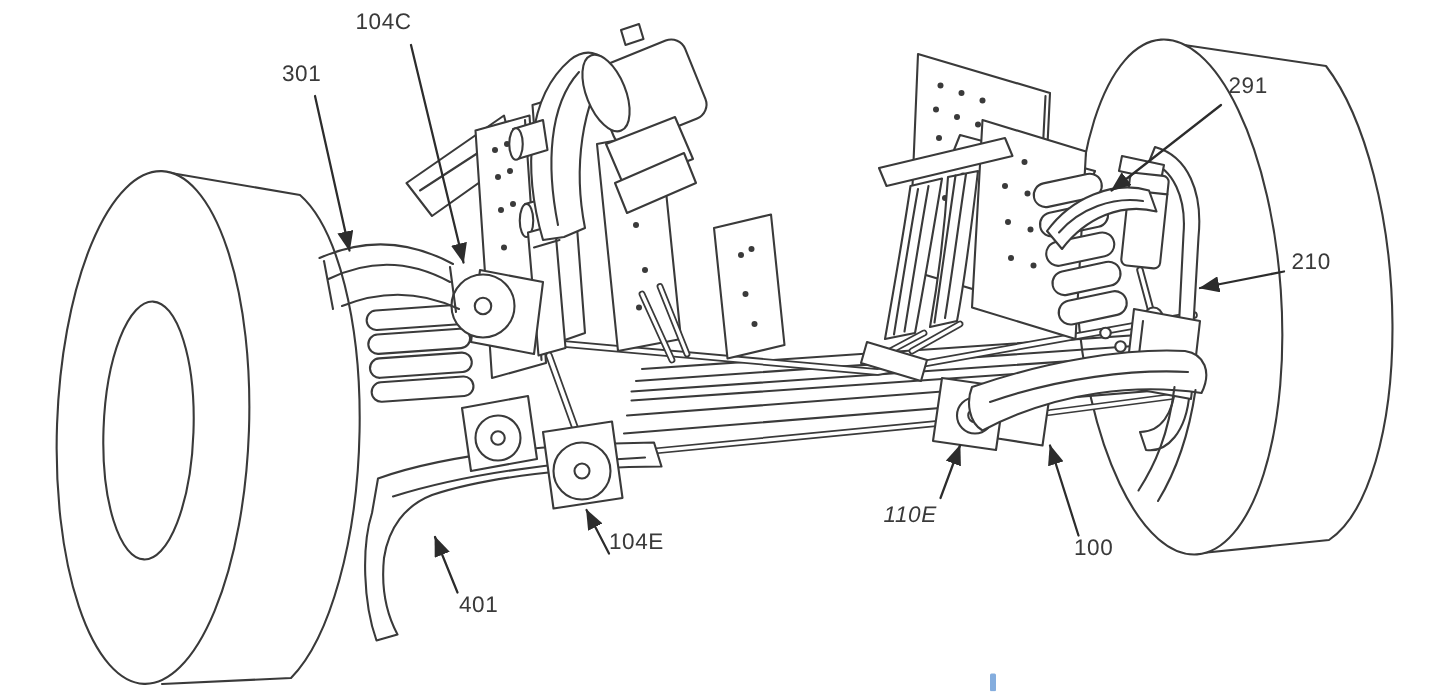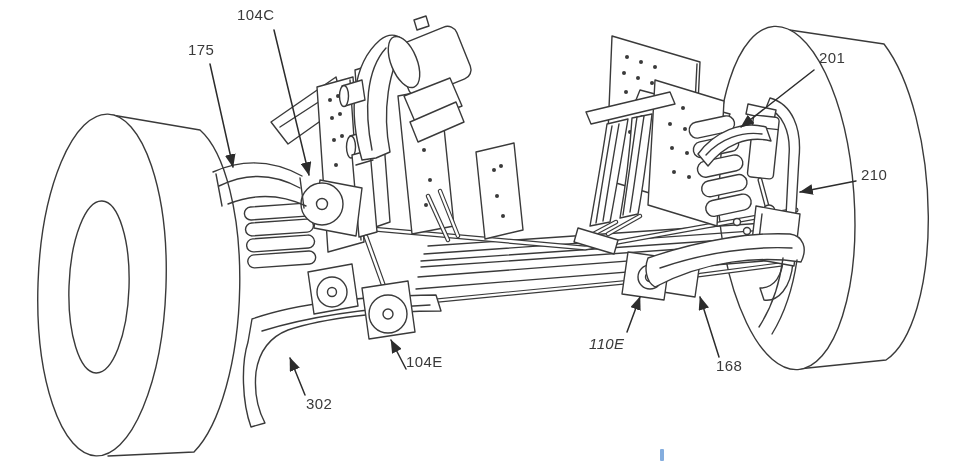--- a/index.html
+++ b/index.html
@@ -295,22 +295,22 @@
         <line x1="856" y1="181" x2="800" y2="192" marker-end="url(#ah)"></line>
         <line x1="627" y1="332" x2="640" y2="297" marker-end="url(#ah)"></line>
         <line x1="719" y1="357" x2="700" y2="297" marker-end="url(#ah)"></line>
         <line x1="406" y1="369" x2="391" y2="340" marker-end="url(#ah)"></line>
         <line x1="305" y1="395" x2="290" y2="358" marker-end="url(#ah)"></line>
       </g>
     </g>
   </svg>
 
   <div class="lbl" id="lbl-104c">104C</div>
-  <div class="lbl" id="lbl-301">175</div>
-  <div class="lbl" id="lbl-201">201</div>
+  <div class="lbl" id="lbl-301">301</div>
+  <div class="lbl" id="lbl-201">291</div>
   <div class="lbl" id="lbl-210">210</div>
   <div class="lbl" id="lbl-110e">110E</div>
-  <div class="lbl" id="lbl-202">168</div>
+  <div class="lbl" id="lbl-202">100</div>
   <div class="lbl" id="lbl-104e">104E</div>
-  <div class="lbl" id="lbl-302">302</div>
+  <div class="lbl" id="lbl-302">401</div>
 
   <div id="stray-blue"></div>
 </div>
 
 </body></html>

